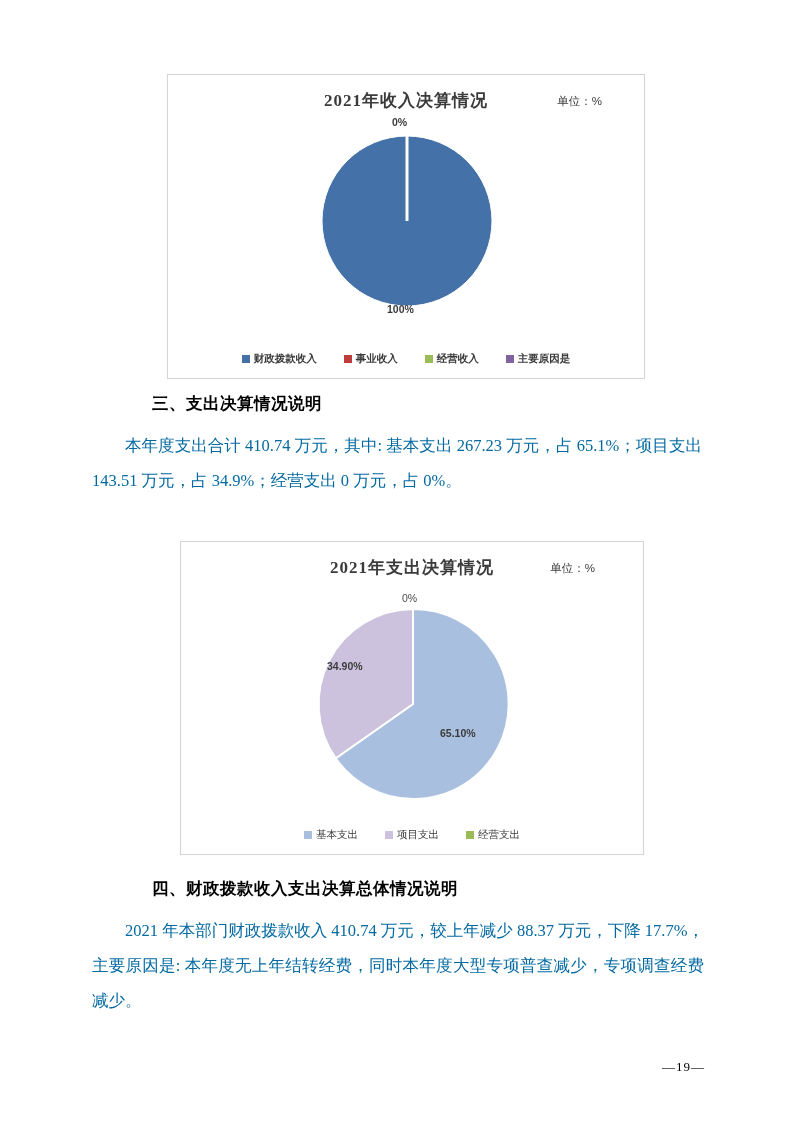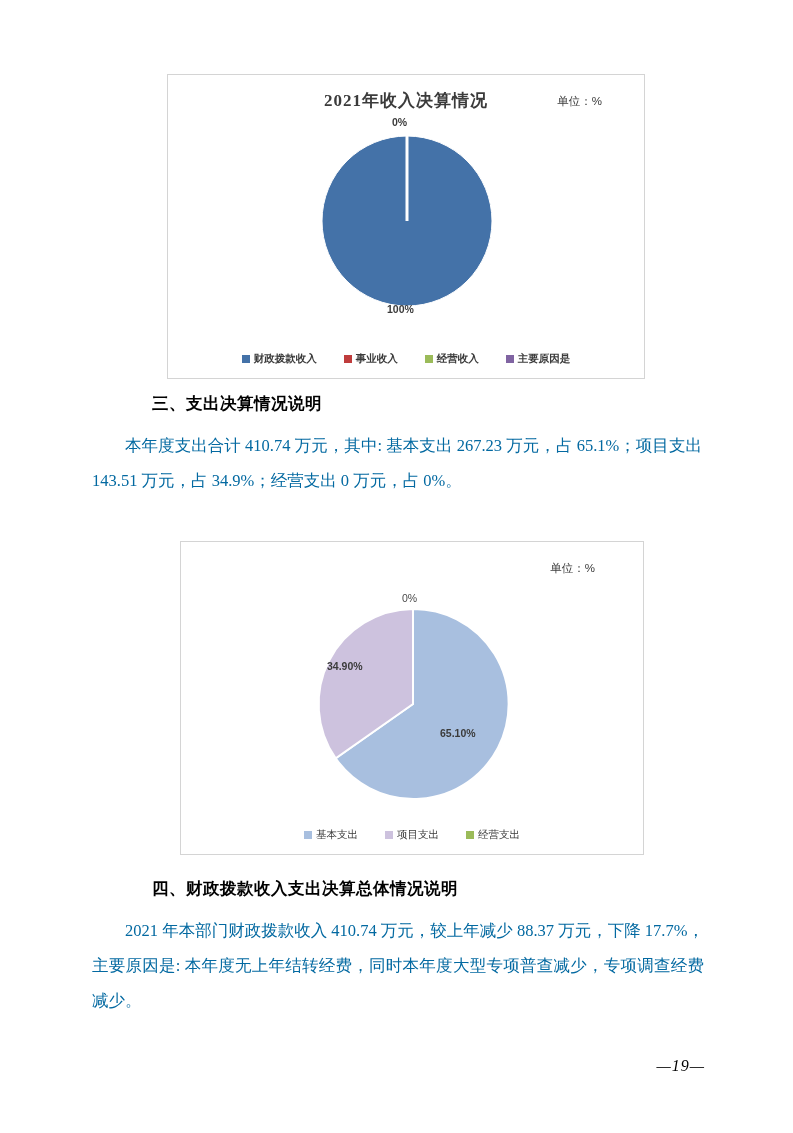--- a/index.html
+++ b/index.html
@@ -112,23 +112,22 @@
     font-size: 16.5px;
     line-height: 35px;
     color: #0369a1;
     text-align: justify;
   }
   .page-number {
     position: absolute;
     right: 88px;
     bottom: 58px;
     font-family: "Liberation Serif", serif;
-    font-size: 16px;
+    font-size: 13px;
     letter-spacing: 1px;
-    font-style: italic;
   }
 </style>
 </head>
 <body>
 
 <div class="page">
 
   <div class="chart-card" id="chart-income">
     <div class="chart-title">2021年收入决算情况</div>
     <div class="chart-unit">单位：%</div>
@@ -160,20 +159,21 @@
         <i class="legend-swatch" style="background:#8064a2"></i>
         <span>主要原因是</span>
       </span>
     </div>
   </div>
 
   <div class="heading" style="left:140px; top:393px;">三、支出决算情况说明</div>
   <div class="para" style="left:92px; top:428px; width:610px; text-indent:33px;">本年度支出合计 410.74 万元，其中: 基本支出 267.23 万元，占 65.1%；项目支出 143.51 万元，占 34.9%；经营支出 0 万元，占 0%。</div>
 
   <div class="chart-card" id="chart-expend">
+    <div class="chart-title">2021年支出决算情况</div>
     <div class="chart-unit">单位：%</div>
 
     <div class="pie-wrap" style="top:62px;height:200px;">
       <svg width="464" height="200" viewBox="0 0 464 200">
 
         <path d="M 232 100 L 232 5 A 95 95 0 1 1 154.7 154.3 Z" fill="#a8bfdf" stroke="#ffffff" stroke-width="2"></path>
 
         <path d="M 232 100 L 154.7 154.3 A 95 95 0 0 1 232 5 Z" fill="#cdc2de" stroke="#ffffff" stroke-width="2"></path>
       </svg>
     </div>

